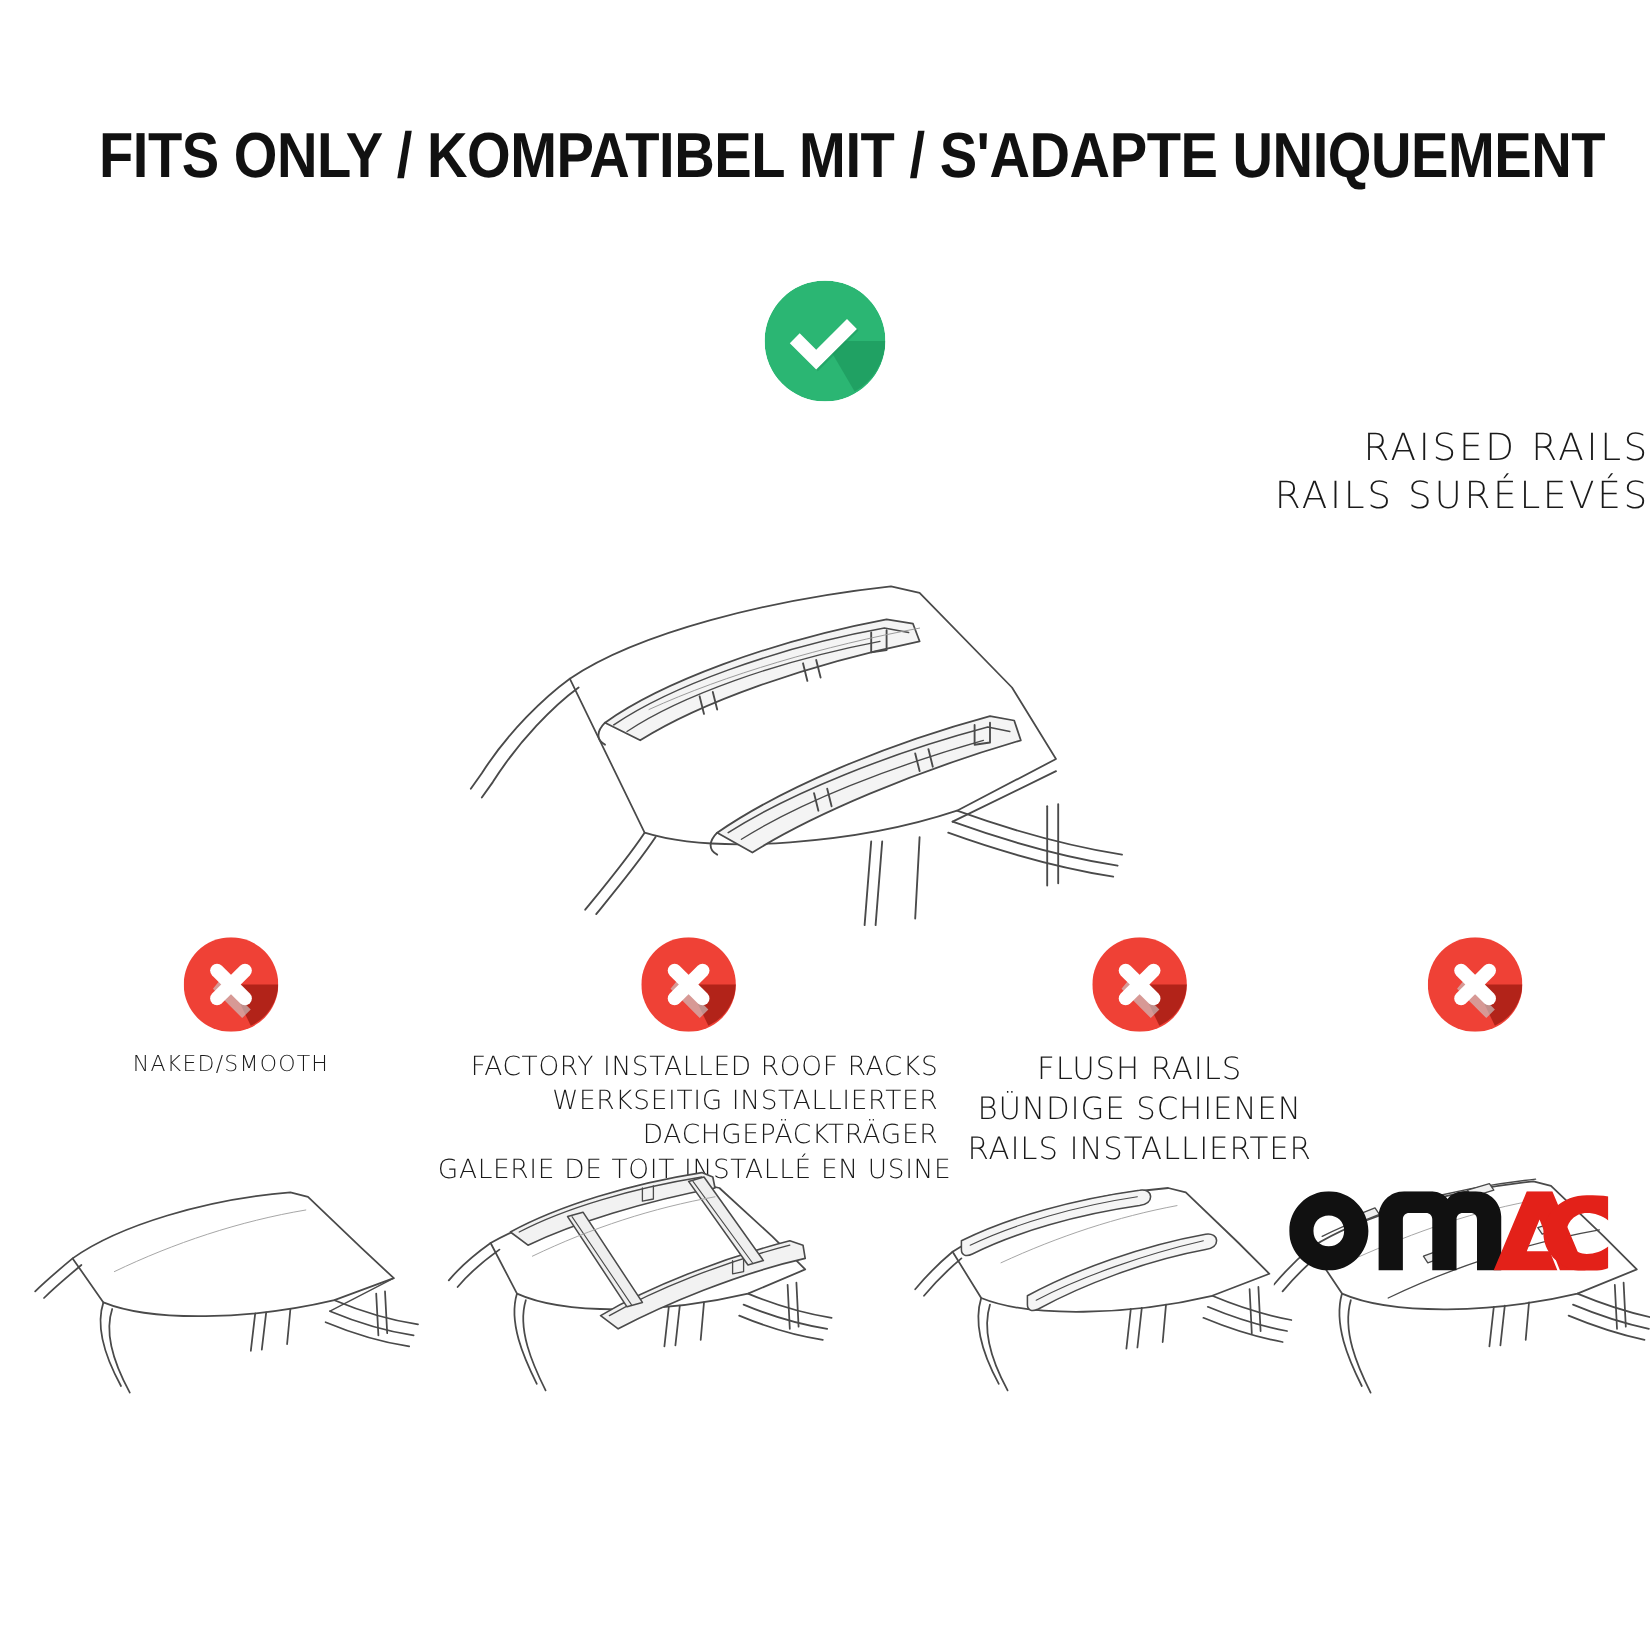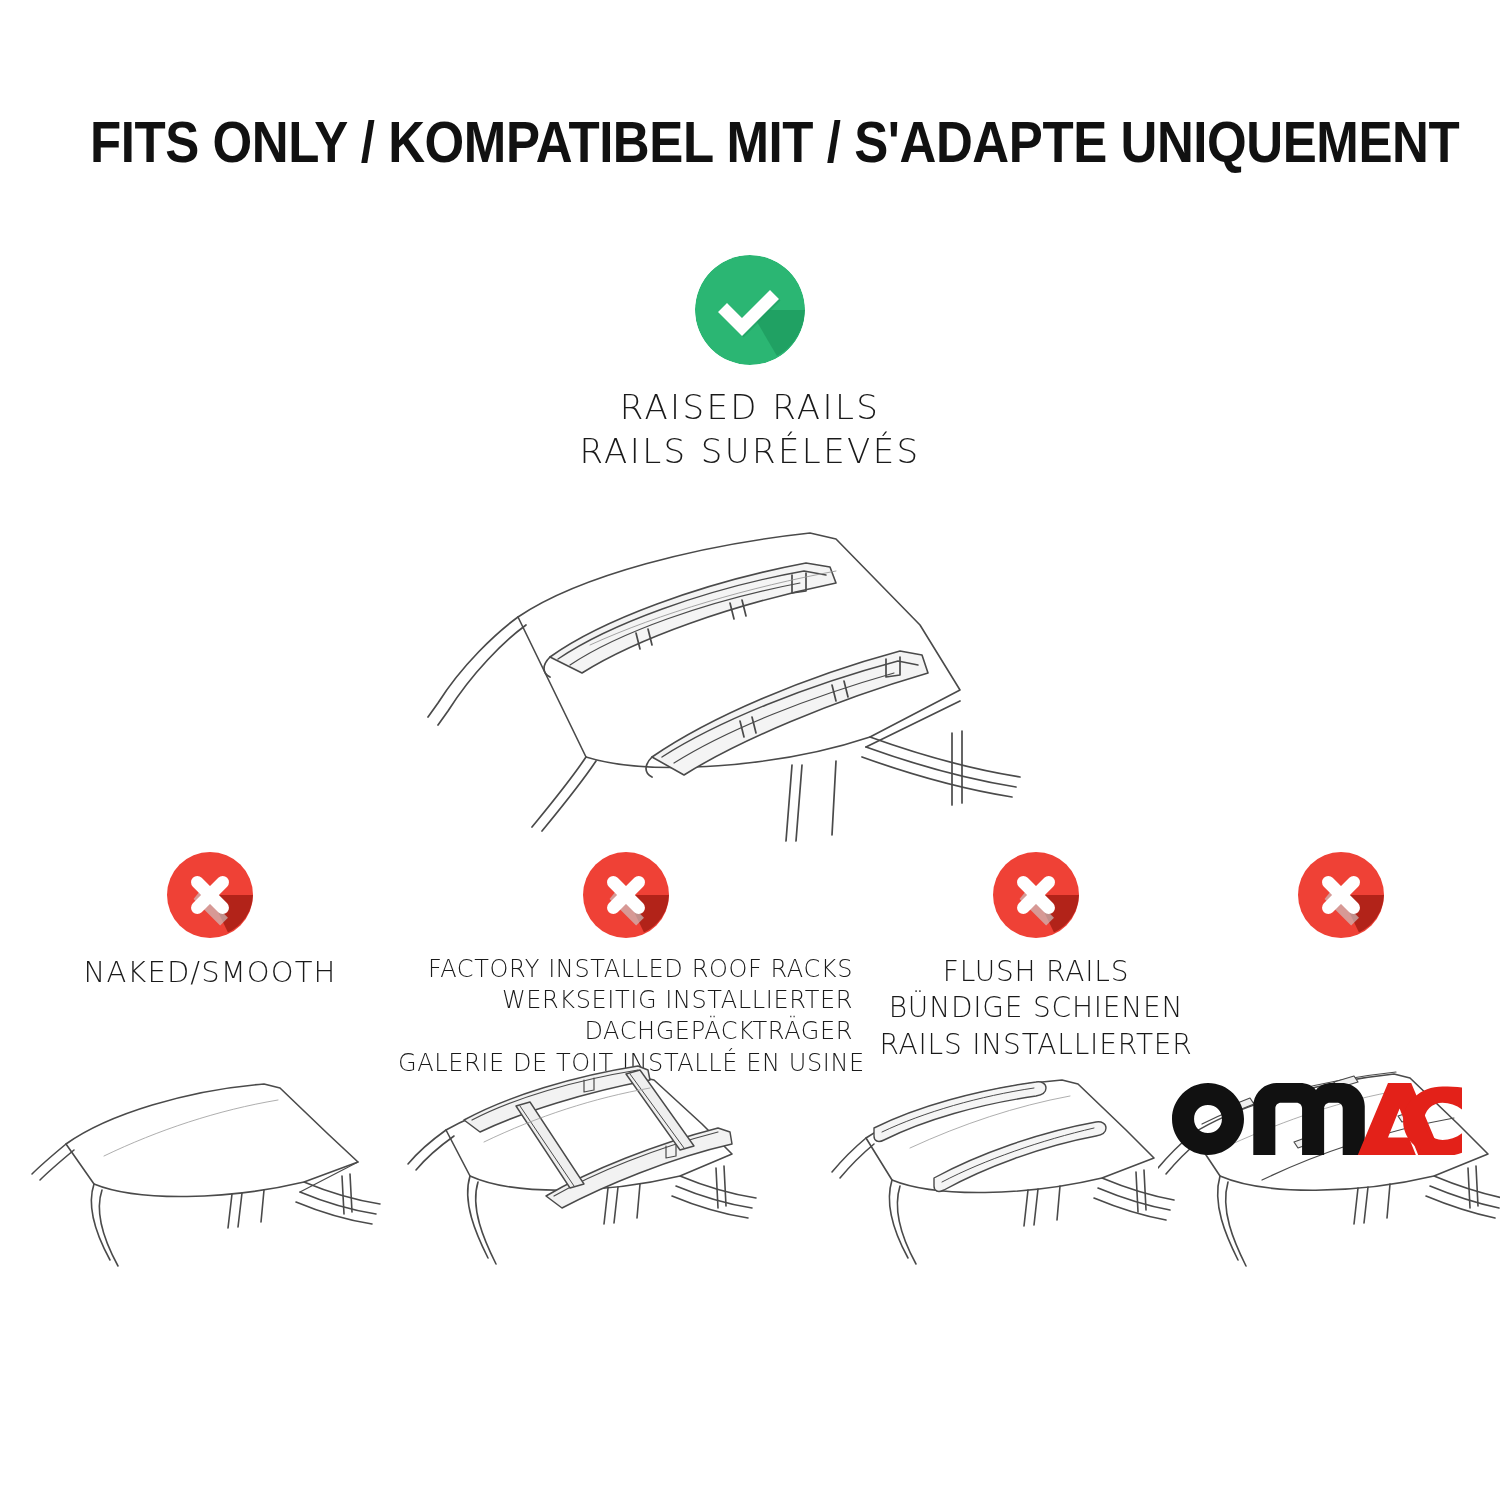--- a/index.html
+++ b/index.html
@@ -36,21 +36,21 @@
     transform: scaleX(0.88);
     transform-origin: 50% 50%;
   }
 
   
   .hero {
     position: absolute;
     top: 255px;
     left: 0;
     width: 1500px;
-    text-align: center;
+    text-align: right;
   }
 
   .badge {
     position: relative;
     width: 110px;
     height: 110px;
     margin: 0 auto;
   }
   .badge .disc {
     position: absolute;
@@ -94,21 +94,21 @@
     position: absolute;
     text-align: center;
   }
   .cell .badge { width: 86px; height: 86px; }
   .cell .badge svg { width: 86px; height: 86px; }
 
   .cell-label {
     margin-top: 16px;
     font-family: "DejaVu Sans", sans-serif;
     font-weight: 300;
-    font-size: 29px;
+    font-size: 20px;
     line-height: 1.30;
     letter-spacing: 1.1px;
     color: #1a1a1a;
   }
   .cell-label div { white-space: nowrap; }
 
   
   .cell-0 { left:  55px; width: 310px; }
   .cell-1 { left: 398px; width: 455px; }
   .cell-2 { left: 872px; width: 328px; }

